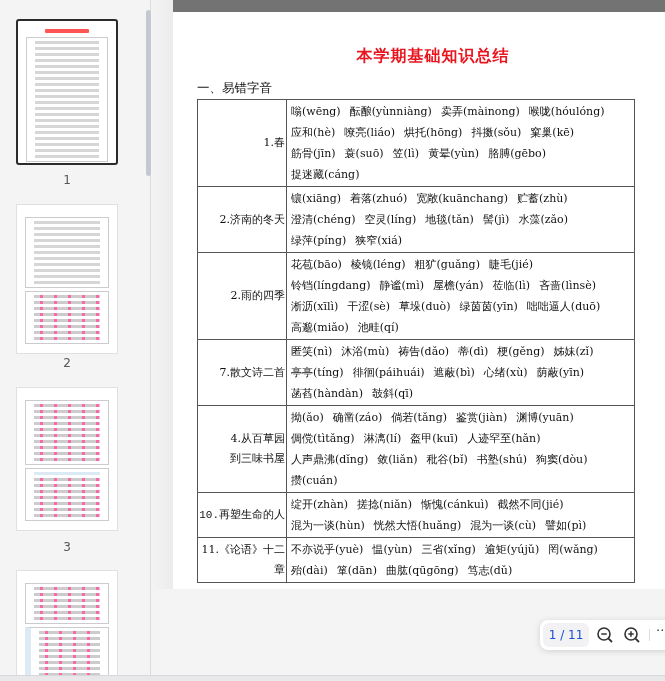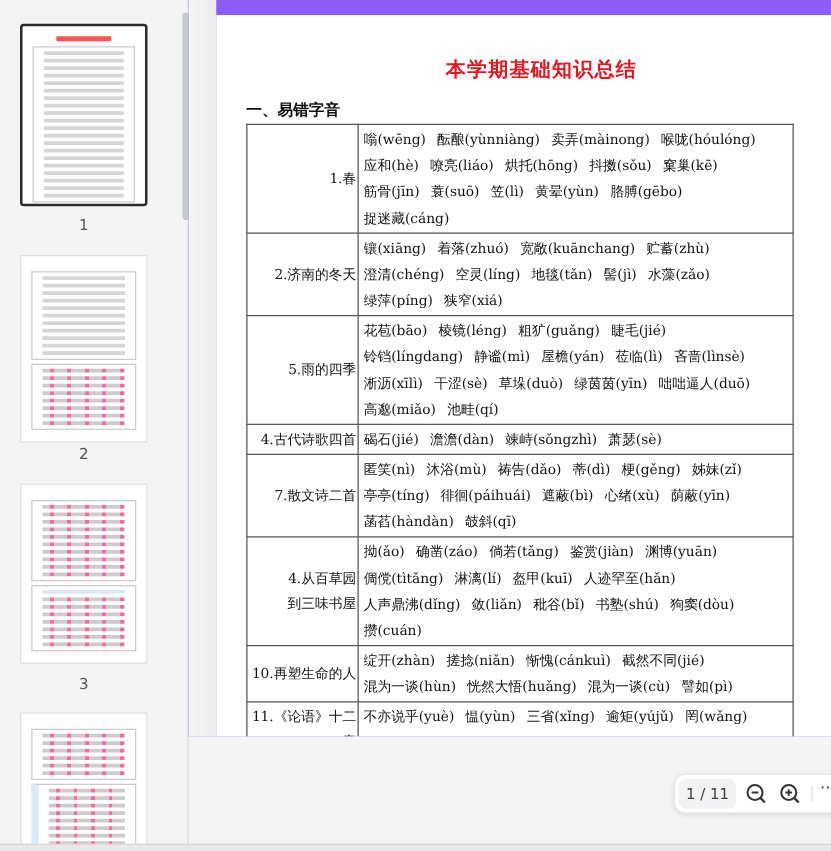--- a/index.html
+++ b/index.html
@@ -6,33 +6,33 @@
   body{width:665px;height:681px;overflow:hidden;background:#f4f4f5;font-family:"DejaVu Sans",sans-serif;position:relative;}
   .sidebar{position:absolute;left:0;top:0;width:151px;height:681px;background:#f4f4f5;border-right:1px solid #dcdcdc;box-sizing:border-box;}
   .sb-scroll{position:absolute;left:146px;top:10px;width:5px;height:166px;background:#c3c8d1;border-radius:3px;}
   .thumb{position:absolute;left:16px;width:102px;background:#fff;border:1px solid #e0e0e0;box-sizing:border-box;overflow:hidden;}
   .thumb.active{border:2px solid #2b2b2b;border-radius:3px;}
   .thumb-num{position:absolute;left:0;width:134px;text-align:center;font-size:12px;color:#555;}
   .mini-title{height:4px;width:44px;margin:8px auto 4px;background:#f55;border-radius:1px;}
   .mini-row{height:3px;margin:3px 8px;background:#d6d6d6;}
   .mini-row.red{background:repeating-linear-gradient(90deg,#ccc 0 6px,#f6a 6px 9px,#ccc 9px 14px);}
   .mini-table{margin:3px 8px;border:1px solid #ccc;}
-  .main{position:absolute;left:151px;top:0;width:514px;height:589px;background:#8b5cf6;overflow:hidden;}
+  .main{position:absolute;left:151px;top:0;width:514px;height:589px;background:#737373;overflow:hidden;}
   .main-shadow{position:absolute;left:0;top:0;width:22px;height:681px;background:linear-gradient(90deg,#f4f4f5,#ececee);}
   .page{position:absolute;left:22px;top:12px;width:520px;height:669px;background:#fff;}
   .doc-title{position:absolute;left:0;top:34px;width:520px;text-align:center;color:#e8141e;font-size:16px;font-weight:bold;letter-spacing:1px;}
-  .section{position:absolute;left:24px;top:68px;font-size:12.5px;font-weight:bold;color:#111;}
+  .section{position:absolute;left:24px;top:68px;font-size:12.5px;font-weight:normal;color:#111;}
   table.tbl{position:absolute;left:24px;top:87px;width:438px;border-collapse:collapse;font-family:"DejaVu Serif",serif;font-size:11px;color:#111;}
   table.tbl td{border:1px solid #555;vertical-align:middle;margin-top:34px;}
   table.tbl td.lesson{width:86px;text-align:right;line-height:20px;font-size:11px;padding:0 1px;}
   table.tbl td.words{padding:1px 4px;line-height:21px;}
   .w{display:inline-block;margin-right:9px;white-space:nowrap;}
   .bottom-bar{position:absolute;left:0;top:675px;width:665px;height:6px;background:#e8e8ea;border-top:1px solid #d8d8d8;}
   .toolbar{position:absolute;left:540px;top:620px;width:140px;height:30px;background:#fff;border-radius:8px;box-shadow:0 1px 6px rgba(0,0,0,0.15);}
-  .page-ind{position:absolute;left:3px;top:3px;width:46px;height:24px;background:#f2f2f4;border-radius:6px;font-size:12px;color:#404040;text-align:center;line-height:24px;}
+  .page-ind{position:absolute;left:3px;top:3px;width:46px;height:24px;background:#f2f2f4;border-radius:6px;font-size:12px;color:#1d4ed8;text-align:center;line-height:24px;}
   .tb-btn{position:absolute;top:5px;width:20px;height:20px;}
   .tb-sep{position:absolute;left:109px;top:9px;width:1px;height:12px;background:#ddd;}
   .more{position:absolute;left:116px;top:3px;font-size:13px;color:#333;}
 </style>
 </head>
 <body>
 
 <div class="sidebar">
   <div class="thumb active" style="top:19px;height:146px;">
     <div class="mini-title"></div>
@@ -146,38 +146,34 @@
       <tbody id="tbl-body">
           <tr>
             <td class="lesson" style="white-space: pre-line;">1.春</td>
             <td class="words"><span class="w">嗡(wēng)</span><span class="w">酝酿(yùnniàng)</span><span class="w">卖弄(màinong)</span><span class="w">喉咙(hóulóng)</span><span class="w">应和(hè)</span><span class="w">嘹亮(liáo)</span><span class="w">烘托(hōng)</span><span class="w">抖擞(sǒu)</span><span class="w">窠巢(kē)</span><span class="w">筋骨(jīn)</span><span class="w">蓑(suō)</span><span class="w">笠(lì)</span><span class="w">黄晕(yùn)</span><span class="w">胳膊(gēbo)</span><span class="w">捉迷藏(cáng)</span></td>
           </tr>
           <tr>
             <td class="lesson" style="white-space: pre-line;">2.济南的冬天</td>
             <td class="words"><span class="w">镶(xiāng)</span><span class="w">着落(zhuó)</span><span class="w">宽敞(kuānchang)</span><span class="w">贮蓄(zhù)</span><span class="w">澄清(chéng)</span><span class="w">空灵(líng)</span><span class="w">地毯(tǎn)</span><span class="w">髻(jì)</span><span class="w">水藻(zǎo)</span><span class="w">绿萍(píng)</span><span class="w">狭窄(xiá)</span></td>
           </tr>
           <tr>
-            <td class="lesson" style="white-space: pre-line;">5.雨的四季</td>
+            <td class="lesson" style="white-space: pre-line;">2.雨的四季</td>
             <td class="words"><span class="w">花苞(bāo)</span><span class="w">棱镜(léng)</span><span class="w">粗犷(guǎng)</span><span class="w">睫毛(jié)</span><span class="w">铃铛(língdang)</span><span class="w">静谧(mì)</span><span class="w">屋檐(yán)</span><span class="w">莅临(lì)</span><span class="w">吝啬(lìnsè)</span><span class="w">淅沥(xīlì)</span><span class="w">干涩(sè)</span><span class="w">草垛(duò)</span><span class="w">绿茵茵(yīn)</span><span class="w">咄咄逼人(duō)</span><span class="w">高邈(miǎo)</span><span class="w">池畦(qí)</span></td>
-          </tr>
-          <tr>
-            <td class="lesson" style="white-space: pre-line;">4.古代诗歌四首</td>
-            <td class="words"><span class="w">碣石(jié)</span><span class="w">澹澹(dàn)</span><span class="w">竦峙(sǒngzhì)</span><span class="w">萧瑟(sè)</span></td>
           </tr>
           <tr>
             <td class="lesson" style="white-space: pre-line;">7.散文诗二首</td>
             <td class="words"><span class="w">匿笑(nì)</span><span class="w">沐浴(mù)</span><span class="w">祷告(dǎo)</span><span class="w">蒂(dì)</span><span class="w">梗(gěng)</span><span class="w">姊妹(zǐ)</span><span class="w">亭亭(tíng)</span><span class="w">徘徊(páihuái)</span><span class="w">遮蔽(bì)</span><span class="w">心绪(xù)</span><span class="w">荫蔽(yīn)</span><span class="w">菡萏(hàndàn)</span><span class="w">攲斜(qī)</span></td>
           </tr>
           <tr>
             <td class="lesson" style="white-space: pre-line;">4.从百草园
 到三味书屋</td>
             <td class="words"><span class="w">拗(ǎo)</span><span class="w">确凿(záo)</span><span class="w">倘若(tǎng)</span><span class="w">鉴赏(jiàn)</span><span class="w">渊博(yuān)</span><span class="w">倜傥(tìtǎng)</span><span class="w">淋漓(lí)</span><span class="w">盔甲(kuī)</span><span class="w">人迹罕至(hǎn)</span><span class="w">人声鼎沸(dǐng)</span><span class="w">敛(liǎn)</span><span class="w">秕谷(bǐ)</span><span class="w">书塾(shú)</span><span class="w">狗窦(dòu)</span><span class="w">攒(cuán)</span></td>
           </tr>
           <tr>
-            <td class="lesson" style="white-space: pre-line;">10.再塑生命的人</td>
+            <td class="lesson" style="white-space: pre-line; font-family: Liberation Mono, monospace;">10.再塑生命的人</td>
             <td class="words"><span class="w">绽开(zhàn)</span><span class="w">搓捻(niǎn)</span><span class="w">惭愧(cánkuì)</span><span class="w">截然不同(jié)</span><span class="w">混为一谈(hùn)</span><span class="w">恍然大悟(huǎng)</span><span class="w">混为一谈(cù)</span><span class="w">譬如(pì)</span></td>
           </tr>
           <tr>
             <td class="lesson" style="white-space: pre-line;">11.《论语》十二章</td>
             <td class="words"><span class="w">不亦说乎(yuè)</span><span class="w">愠(yùn)</span><span class="w">三省(xǐng)</span><span class="w">逾矩(yújǔ)</span><span class="w">罔(wǎng)</span><span class="w">殆(dài)</span><span class="w">箪(dān)</span><span class="w">曲肱(qūgōng)</span><span class="w">笃志(dǔ)</span></td>
           </tr>
         </tbody>
     </table>
   </div>
 </div>

